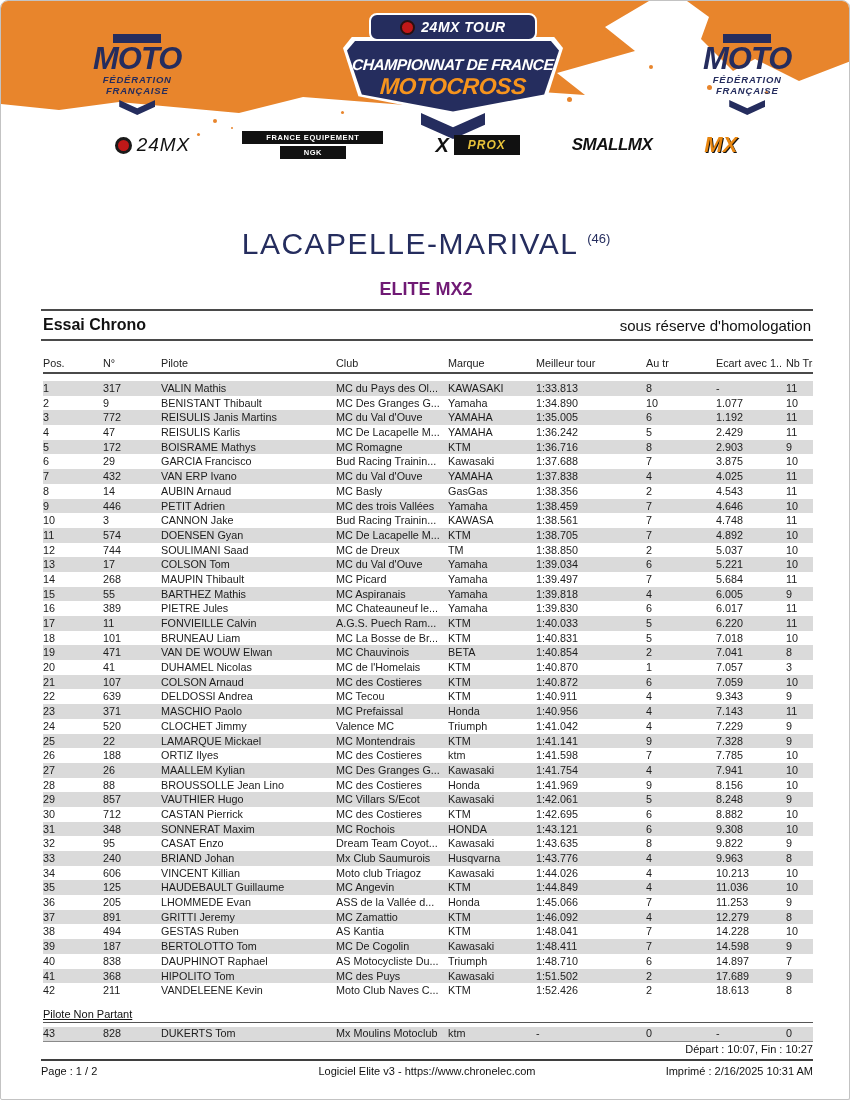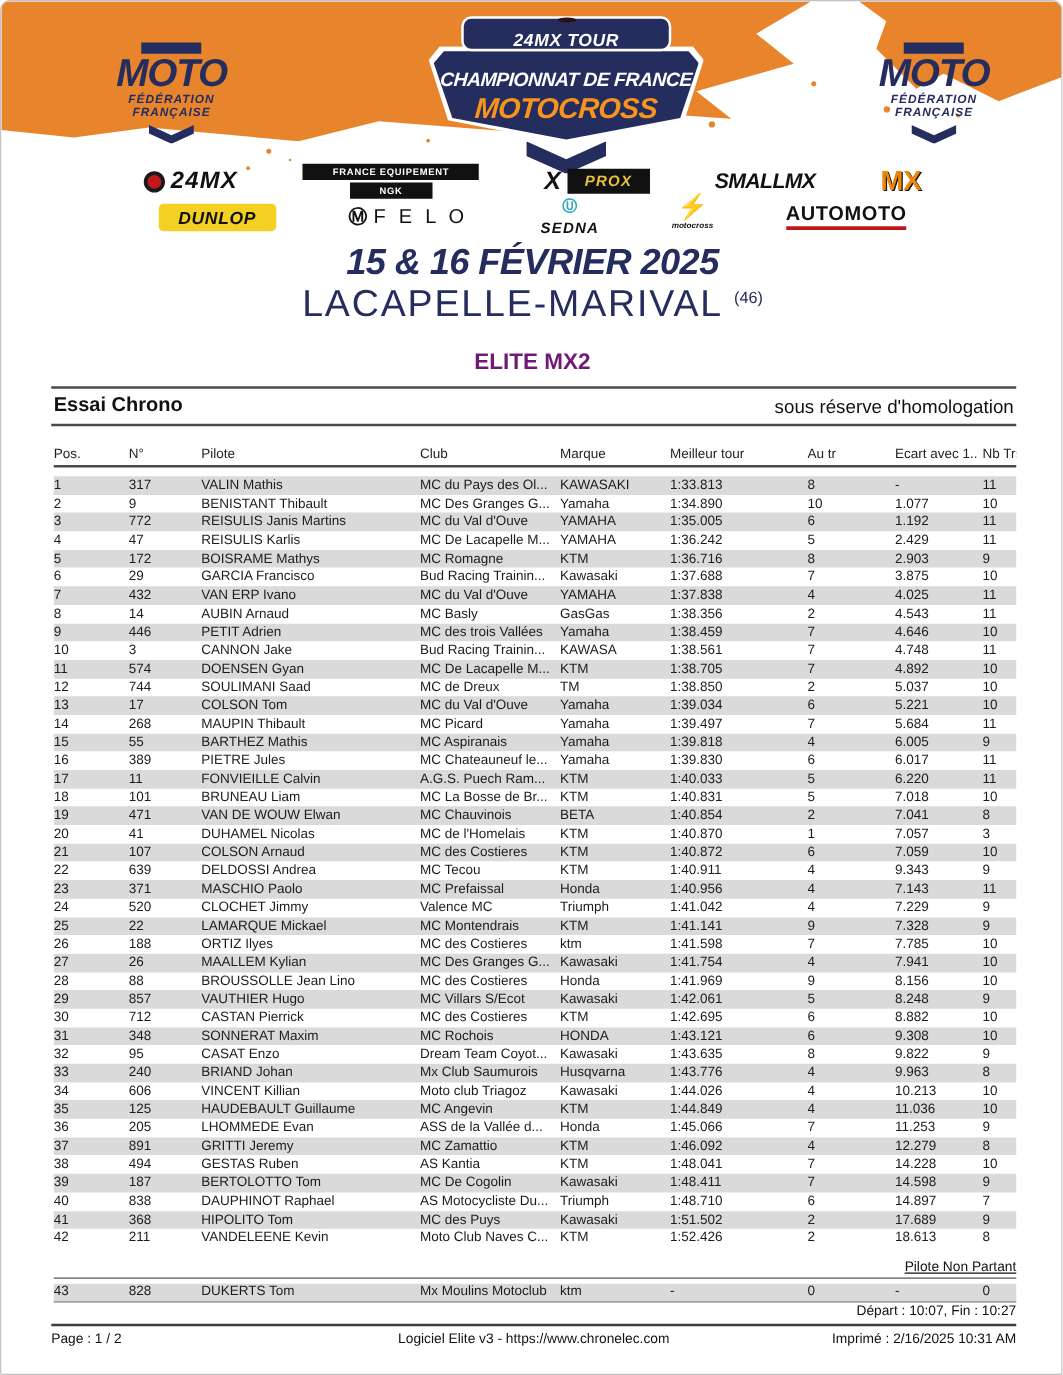--- a/index.html
+++ b/index.html
@@ -22,44 +22,44 @@
   
   .ffm { position:absolute; display:flex; flex-direction:column; align-items:center; color:var(--navy); }
   .ffm-bar { width:48px; height:9px; background:var(--navy); margin-bottom:1px; }
   .ffm-moto { font-size:31px; font-weight:900; font-style:italic; letter-spacing:-1px; line-height:30px; }
   .ffm-sub { font-size:9.5px; font-weight:700; font-style:italic; letter-spacing:.8px; line-height:11px; }
   .ffm-chevron { width:36px; height:15px; background:var(--navy); margin-top:4px;
     clip-path: polygon(0 0, 50% 55%, 100% 0, 100% 45%, 50% 100%, 0 45%); }
   
   .badge { position:absolute; left:342px; top:12px; width:220px; display:flex; flex-direction:column; align-items:center; }
   .badge-top { background:var(--navy); border:2px solid #fff; border-radius:8px; height:28px; width:168px;
-    display:flex; align-items:center; justify-content:center; gap:6px; z-index:3;flex-direction:column; }
+    display:flex; align-items:center; justify-content:center; gap:6px; z-index:3; }
   .badge-top-dot { width:15px; height:15px; border-radius:50%; background:#c01818; border:2px solid #2a1010; }
   .badge-top-text { color:#fff; font-weight:900; font-style:italic; font-size:14px; letter-spacing:.5px; }
   .shield-outer { width:220px; height:78px; background:#fff; margin-top:-4px; z-index:2;
     clip-path: polygon(0% 14%, 4% 0%, 96% 0%, 100% 14%, 93% 76%, 50% 100%, 7% 76%);
     display:flex; align-items:center; justify-content:center; }
   .shield { width:212px; height:71px; background:var(--navy);
     clip-path: polygon(0% 14%, 4% 0%, 96% 0%, 100% 14%, 93% 76%, 50% 100%, 7% 76%);
     display:flex; flex-direction:column; align-items:center; justify-content:center; padding-top:2px; }
   .shield-line1 { color:#fff; font-weight:900; font-style:italic; font-size:15.5px; letter-spacing:-.4px; transform:skewX(-4deg); }
   .shield-line2 { color:#f7941d; font-weight:900; font-style:italic; font-size:23px; letter-spacing:-.5px; line-height:24px; transform:skewX(-4deg); }
   .badge-chevron { width:64px; height:26px; background:var(--navy); margin-top:-2px;
     clip-path: polygon(0 0, 50% 55%, 100% 0, 100% 45%, 50% 100%, 0 45%); }
   
   .sponsors { position:absolute; left:0; width:850px; display:flex; justify-content:center; align-items:center; }
   .sp { display:flex; align-items:center; gap:5px; }
   .sp-24mx-dot { width:17px; height:17px; border-radius:50%; background:#c01818; border:3px solid #1a1a1a; }
-  .sp-24mx-text { font-weight:700; font-style:italic; font-size:19px; color:#111; letter-spacing:1px; }
+  .sp-24mx-text { font-weight:400; font-style:italic; font-size:19px; color:#111; letter-spacing:1px; }
   .chipstack { display:flex; flex-direction:column; gap:2px; }
   .chip { background:#111; color:#fff; font-weight:700; font-size:7.5px; padding:2px 24px; letter-spacing:.6px; text-align:center; }
   .sp-prox-x { color:#111; font-weight:900; font-style:italic; font-size:20px; }
   .chip-prox { background:#111; color:#e8c23a; font-weight:900; font-style:italic; font-size:12px; padding:3px 14px; letter-spacing:1px; }
   .sp-small { font-weight:900; font-style:italic; font-size:17px; color:#111; letter-spacing:-.5px; }
-  .sp-mx { font-weight:900; font-size:22px; color:#e8860f; text-shadow:1px 1px 0 #111; }
+  .sp-mx { font-weight:900; font-style:italic; font-size:22px; color:#e8860f; text-shadow:1px 1px 0 #111; }
   .sp-dunlop { background:#f2d024; border-radius:4px; padding:3px 16px; font-weight:900; font-style:italic; font-size:14px; color:#111; letter-spacing:.5px; }
   .sp-felo { display:flex; align-items:center; gap:5px; font-size:16px; color:#111; letter-spacing:3px; font-weight:500; }
   .sp-felo .ic { font-size:15px; font-weight:700; letter-spacing:0; }
   .sp-sedna { display:flex; flex-direction:column; align-items:center; line-height:12px; }
   .sp-sedna .ic { color:#2aa7b8; font-size:12px; font-weight:900; }
   .sp-sedna .tx { font-weight:900; font-style:italic; font-size:12px; color:#111; letter-spacing:1px; }
   .sp-bolt { display:flex; flex-direction:column; align-items:center; line-height:10px; }
   .sp-bolt .ic { font-size:20px; color:#111; }
   .sp-bolt .tx { font-size:6.5px; font-weight:700; font-style:italic; color:#111; }
   .sp-automoto { font-weight:900; font-size:16px; color:#111; letter-spacing:.5px; border-bottom:3px solid #c01818; line-height:18px; }
@@ -78,21 +78,21 @@
   .session-note { font-size:15px; color:#111; }
   
   .tbl { position:absolute; left:42px; top:352px; width:770px; font-size:10.8px; color:#1c1c1c; }
   .trow { display:grid; grid-template-columns:60px 58px 175px 112px 88px 110px 70px 70px 27px; align-items:center; }
   .thead { height:21px; border-bottom:2px solid #4a4a4a; color:#222; }
   .thead > div { padding-right:2px; white-space:nowrap; overflow:hidden; }
   .tbody { margin-top:7px; }
   .trow.r { height:14.7px; line-height:14.7px; }
   .trow.r > div { white-space:nowrap; overflow:hidden; }
   .trow.alt { background:#dadada; }
-  .np-label { margin-top:10px; font-size:11px; color:#111; text-decoration:underline; width:770px; border-bottom:1px solid #555; padding-bottom:2px;text-align:right; }
+  .np-label { margin-top:10px; font-size:11px; color:#111; text-decoration:underline; width:770px; border-bottom:1px solid #555; padding-bottom:2px; }
   .np-body { margin-top:4px; }
   .np-body .trow.r { border-bottom:1.5px solid #8a8a8a; }
   
   .depart { position:absolute; left:40px; top:1042px; width:772px; text-align:right; font-size:11px; color:#111; }
   .foot-rule { position:absolute; left:40px; top:1058px; width:772px; border-top:2px solid #3f3f3f; }
   .footer { position:absolute; left:40px; top:1064px; width:772px; display:flex; justify-content:space-between; font-size:11px; color:#111; }
   .footer .c { position:absolute; left:0; width:772px; text-align:center; }
 </style>
 </head>
 <body>
@@ -156,42 +156,21 @@
       <span class="chip-prox">PROX</span>
     </div>
     <div class="sp sp-small">
       <span>SMALLMX</span>
     </div>
     <div class="sp sp-mx">
       <span>MX</span>
     </div>
   </div>
 
-  <div class="sponsors" style="top:158px; gap:58px">
-    <div class="sp sp-dunlop">
-      <span>DUNLOP</span>
-    </div>
-    <div class="sp sp-felo">
-      <span class="ic">Ⓜ</span>
-      <span>F E L O</span>
-    </div>
-    <div class="sp sp-sedna">
-      <span class="ic">Ⓤ</span>
-      <span class="tx">SEDNA</span>
-    </div>
-    <div class="sp sp-bolt">
-      <span class="ic">⚡</span>
-      <span class="tx">motocross</span>
-    </div>
-    <div class="sp sp-automoto">
-      <span>AUTOMOTO</span>
-    </div>
-  </div>
-
-  <div class="date-line">15 &amp; 16 FÉVRIER 2025</div>
+
   <div class="loc-line">
     <span>LACAPELLE-MARIVAL</span>
     <sup>(46)</sup>
   </div>
 
   <div class="category">ELITE MX2</div>
   <div class="session-bar">
     <span class="session-name">Essai Chrono</span>
     <span class="session-note">sous réserve d'homologation</span>
   </div>

